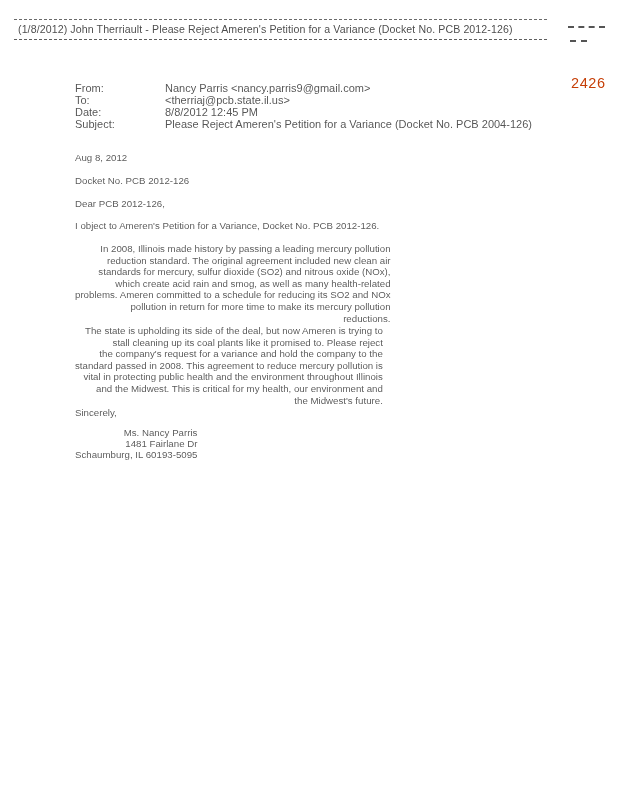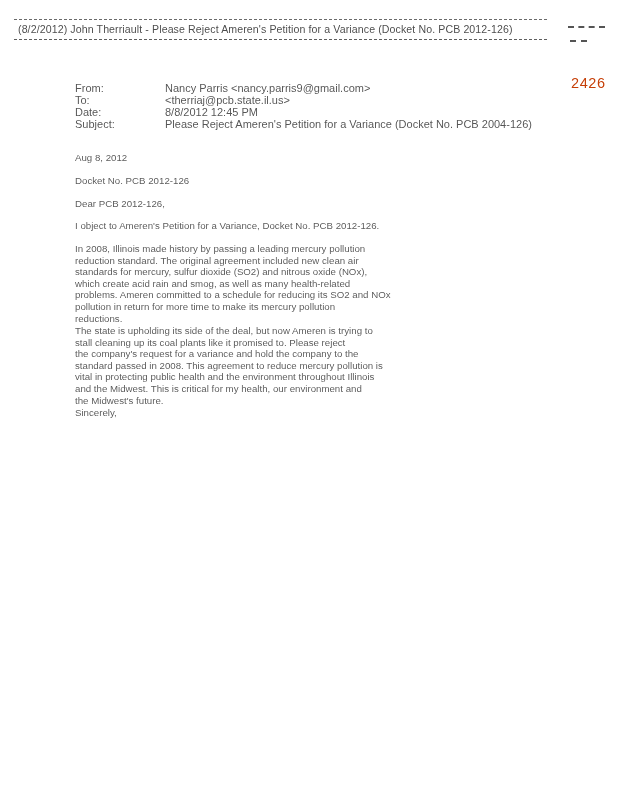--- a/index.html
+++ b/index.html
@@ -76,39 +76,40 @@
   
   .email-body {
     position: absolute;
     left: 0;
     top: 0;
     width: 619px;
     height: 592px;
     font-size: 9.7px;
     line-height: 11.6px;
     color: #5c5c5c;
+    text-align: right;
   }
   .email-body > div { position: absolute; left: 75px; }
 
   .b-date       { top: 152px; }
   .b-docket     { top: 175px; }
   .b-salutation { top: 198px; }
   .b-intro      { top: 220px; }
   .b-para1      { top: 243px; white-space: pre-line; }
   .b-para2      { top: 325px; white-space: pre-line; }
   .b-closing    { top: 407px; }
   .b-signature  { top: 428px; line-height: 10.8px; }
 </style>
 </head>
 <body>
 
 <div class="page">
 
   <div class="header-bar">
-    <span>(8/2/2012) John Therriault - Please Reject Ameren's Petition for a Variance (Docket No. PCB 2012-126)</span>
+    <span>(1/8/2012) John Therriault - Please Reject Ameren's Petition for a Variance (Docket No. PCB 2012-126)</span>
   </div>
 
   <div class="mark-a"></div>
   <div class="mark-b"></div>
 
   <div class="page-number">2426</div>
 
   <div class="email-header">
     <div class="eh-row">
       <span class="eh-label">From:</span>
@@ -141,15 +142,20 @@
 pollution in return for more time to make its mercury pollution
 reductions.</div>
     <div class="b-para2">The state is upholding its side of the deal, but now Ameren is trying to
 stall cleaning up its coal plants like it promised to. Please reject
 the company's request for a variance and hold the company to the
 standard passed in 2008. This agreement to reduce mercury pollution is
 vital in protecting public health and the environment throughout Illinois
 and the Midwest. This is critical for my health, our environment and
 the Midwest's future.</div>
     <div class="b-closing">Sincerely,</div>
+    <div class="b-signature">
+      <div>Ms. Nancy Parris</div>
+      <div>1481 Fairlane Dr</div>
+      <div>Schaumburg, IL 60193-5095</div>
+    </div>
   </div>
 
 </div>
 
 </body></html>

